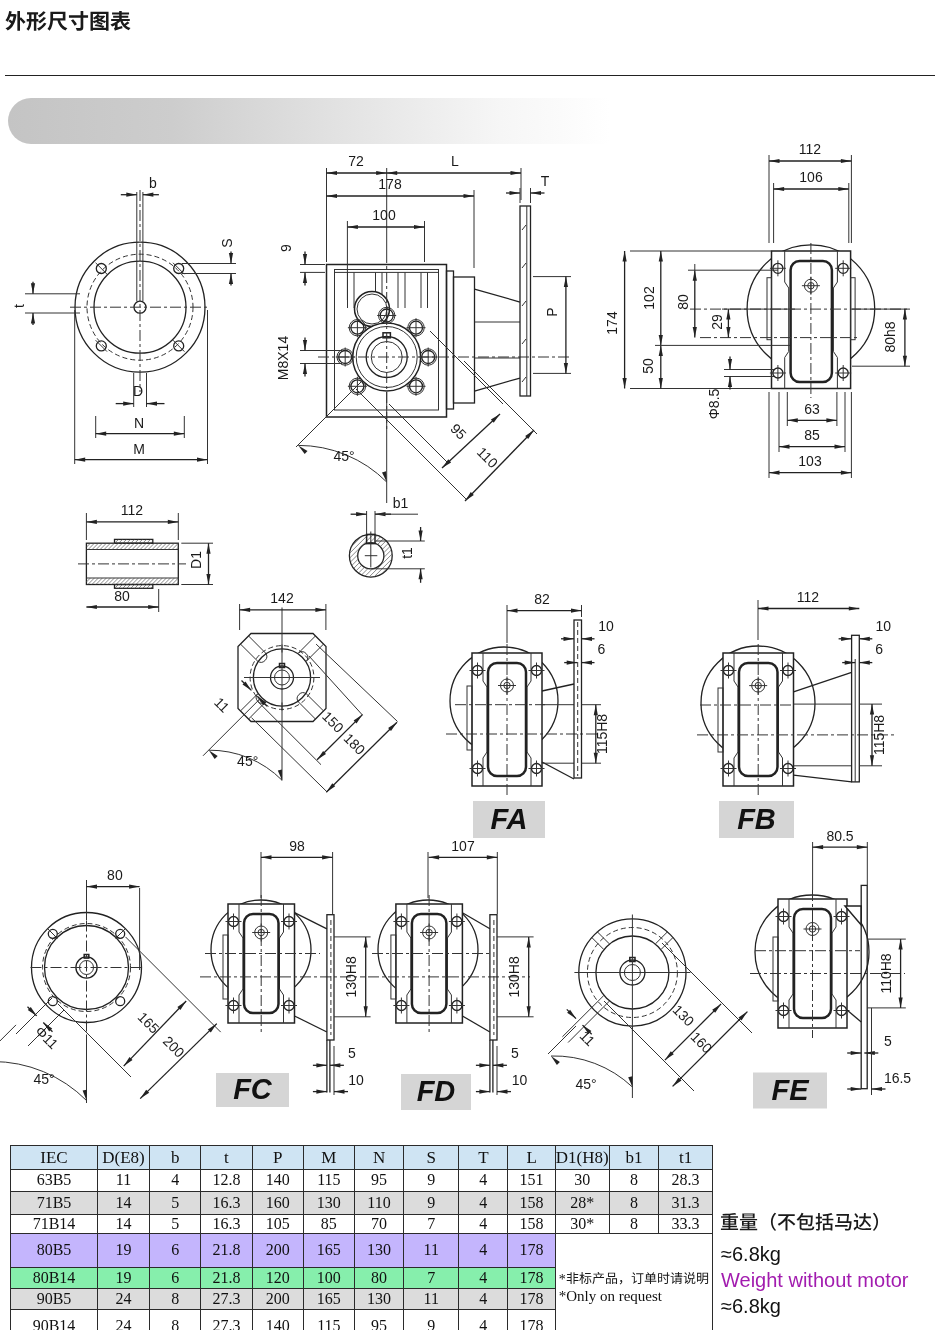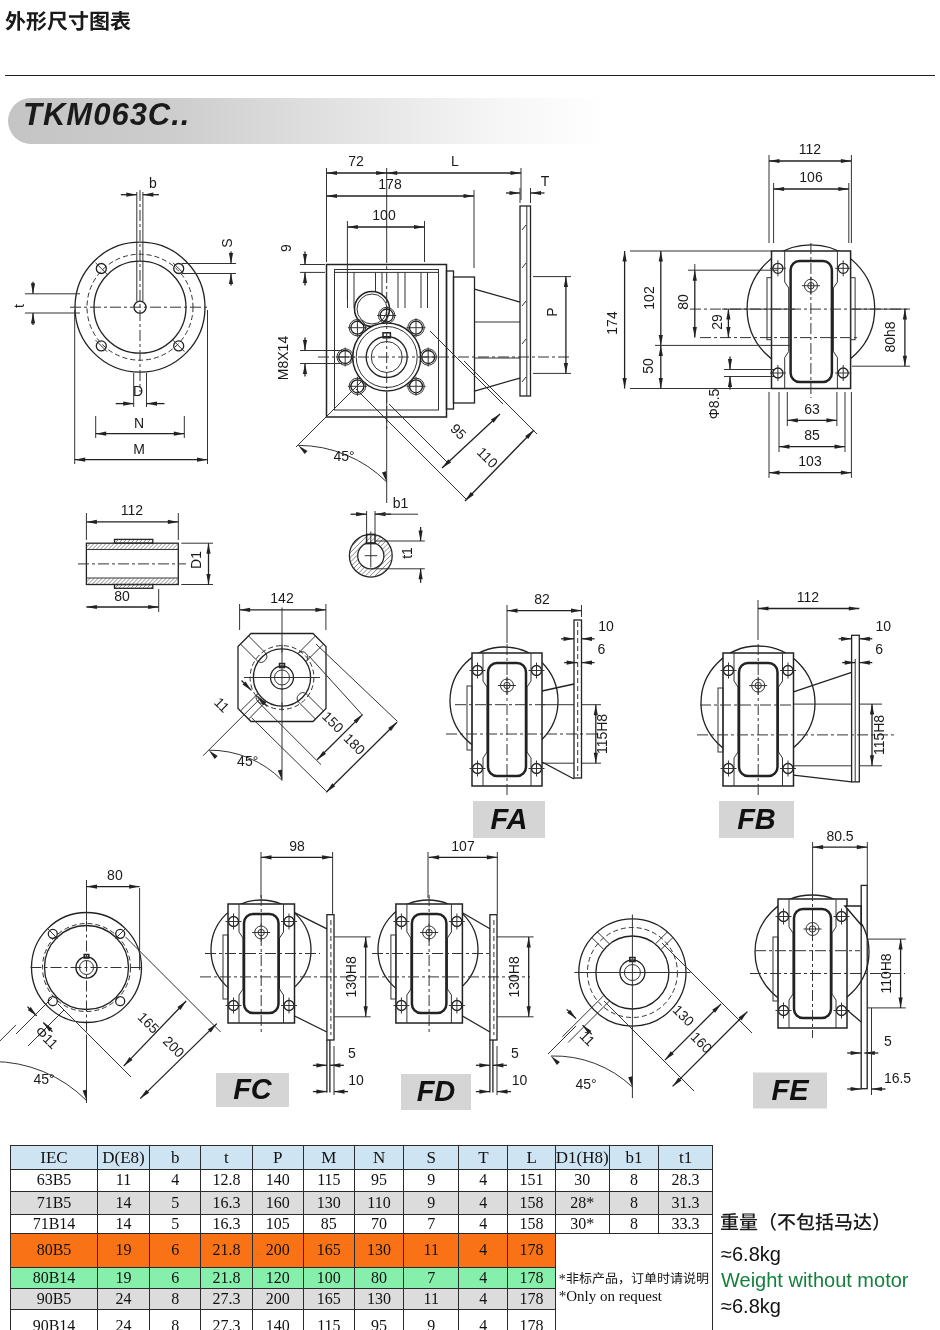--- a/index.html
+++ b/index.html
@@ -19,21 +19,20 @@
         <path transform="translate(84.0,0) scale(0.021000,-0.021000)" d="M72 811V-90H187V-54H809V-90H930V811ZM266 139C400 124 565 86 665 51H187V349C204 325 222 291 230 268C285 281 340 298 395 319L358 267C442 250 548 214 607 186L656 260C599 285 505 314 425 331C452 343 480 355 506 369C583 330 669 300 756 281C767 303 789 334 809 356V51H678L729 132C626 166 457 203 320 217ZM404 704C356 631 272 559 191 514C214 497 252 462 270 442C290 455 310 470 331 487C353 467 377 448 402 430C334 403 259 381 187 367V704ZM415 704H809V372C740 385 670 404 607 428C675 475 733 530 774 592L707 632L690 627H470C482 642 494 658 504 673ZM502 476C466 495 434 516 407 539H600C572 516 538 495 502 476Z"></path>
         <path transform="translate(105.0,0) scale(0.021000,-0.021000)" d="M235 -89C265 -70 311 -56 597 30C590 55 580 104 577 137L361 78V248C408 282 452 320 490 359C566 151 690 4 898 -66C916 -34 951 14 977 39C887 64 811 106 750 160C808 193 873 236 930 277L830 351C792 314 735 270 682 234C650 275 624 320 604 370H942V472H558V528H869V623H558V676H908V777H558V850H437V777H99V676H437V623H149V528H437V472H56V370H340C253 301 133 240 21 205C46 181 82 136 99 108C145 125 191 146 236 170V97C236 53 208 29 185 17C204 -7 228 -60 235 -89Z"></path>
 </g>
     </svg>
 
 
 <div class="abs" style="left:5px;top:75px;width:930px;height:0;border-top:1.6px solid #222"></div>
 
 <div class="abs" style="left:8px;top:98px;width:912px;height:46px;border-radius:23px;background:linear-gradient(90deg,#c4c4c4 0%,#cdcdcd 18%,#e2e2e2 36%,#f6f6f6 54%,#fff 66%)"></div>
 
-<div class="abs" style="left:23px;top:97px;font-size:31px;font-weight:bold;font-style:italic;color:#1a1a1a;letter-spacing:1px">TKM063C..</div>
 
 <svg width="940" height="1140" viewBox="0 0 940 1140" style="position:absolute;left:0;top:0">
 <style>
 .ln{stroke:#222;stroke-width:1.3;fill:none}
 .lnw{stroke:#222;stroke-width:1.5;fill:none}
 .lnwf{stroke:#222;stroke-width:1.5;fill:#fff}
 .lnb{stroke:#333;stroke-width:2;fill:none}
 .lnb2{stroke:#222;stroke-width:2.5;fill:none}
 .thin{stroke:#333;stroke-width:1;fill:none}
 .dash{stroke:#333;stroke-width:1;fill:none;stroke-dasharray:5 3}
@@ -1815,21 +1814,21 @@
 <td>105</td>
 <td>85</td>
 <td>70</td>
 <td>7</td>
 <td>4</td>
 <td>158</td>
 <td>30*</td>
 <td>8</td>
 <td>33.3</td>
 </tr>
-<tr style="background:#f97316;height:34px">
+<tr style="background:#c4b5fd;height:34px">
 <td>80B5</td>
 <td>19</td>
 <td>6</td>
 <td>21.8</td>
 <td>200</td>
 <td>165</td>
 <td>130</td>
 <td>11</td>
 <td>4</td>
 <td>178</td>
@@ -1900,15 +1899,15 @@
         <path transform="translate(76.0,0) scale(0.019000,-0.019000)" d="M296 849C239 714 140 586 30 506C53 490 92 454 108 435C136 458 165 485 192 515V93C192 -32 242 -63 412 -63C450 -63 727 -63 769 -63C913 -63 948 -24 966 112C938 117 898 131 874 146C864 46 849 26 765 26C703 26 460 26 409 26C303 26 286 37 286 93V223H609V532H207C232 560 256 590 278 622H784C775 365 766 271 748 248C739 236 730 234 715 234C698 234 662 234 623 238C637 214 647 175 648 148C695 146 738 146 765 150C793 154 813 163 832 189C860 226 870 344 881 669C881 682 882 711 882 711H336C357 747 376 784 393 821ZM286 448H517V308H286Z"></path>
         <path transform="translate(95.0,0) scale(0.019000,-0.019000)" d="M416 294V-84H507V-46H821V-80H916V294H710V454H965V543H710V715C788 728 862 744 923 763L861 839C750 803 562 774 398 757C408 736 420 702 424 680C486 685 552 692 618 701V543H383V454H618V294ZM507 40V208H821V40ZM163 844V647H42V559H163V357L30 324L55 233L163 264V25C163 10 157 6 144 5C132 4 90 4 47 6C59 -19 71 -58 75 -82C142 -82 185 -80 214 -65C242 -50 253 -26 253 24V290L373 326L362 412L253 382V559H362V647H253V844Z"></path>
         <path transform="translate(114.0,0) scale(0.019000,-0.019000)" d="M55 206V115H713V206ZM219 634C212 532 199 398 185 315H215L824 314C806 123 785 38 757 14C745 4 732 3 711 3C686 3 624 3 561 9C578 -16 590 -55 591 -82C654 -85 715 -85 749 -83C787 -79 813 -72 838 -46C878 -6 900 100 924 361C926 374 927 403 927 403H752C768 529 784 675 792 785L721 792L705 788H129V696H689C682 610 670 498 658 403H292C300 474 308 557 313 627Z"></path>
         <path transform="translate(133.0,0) scale(0.019000,-0.019000)" d="M71 785C118 724 170 641 191 588L278 635C256 688 201 767 152 826ZM576 841C574 775 573 712 569 652H326V561H560C538 393 479 256 313 173C334 156 363 121 375 98C509 168 581 270 621 393C716 296 815 181 866 103L946 164C883 254 756 390 646 493L656 561H943V652H665C669 713 671 776 673 841ZM268 475H43V384H173V132C130 113 79 72 29 17L95 -74C140 -7 186 57 218 57C241 57 274 23 318 -4C389 -48 473 -59 601 -59C697 -59 873 -53 941 -49C942 -21 958 26 969 52C872 39 717 31 604 31C490 31 403 38 336 79C307 96 286 113 268 125Z"></path>
         <path transform="translate(152.0,0) scale(0.019000,-0.019000)" d="M319 380C319 583 235 743 121 858L45 822C154 708 229 564 229 380C229 196 154 52 45 -62L121 -98C235 17 319 177 319 380Z"></path>
 </g>
     </svg>
 
 <div class="abs" style="left:721px;top:1243px;font-size:20px;color:#111">≈6.8kg</div>
 
-<div class="abs" style="left:721px;top:1269px;font-size:20px;color:#15803d">Weight without motor</div>
+<div class="abs" style="left:721px;top:1269px;font-size:20px;color:#a21caf">Weight without motor</div>
 
 <div class="abs" style="left:721px;top:1295px;font-size:20px;color:#111">≈6.8kg</div>
 </div>
 </body></html>

